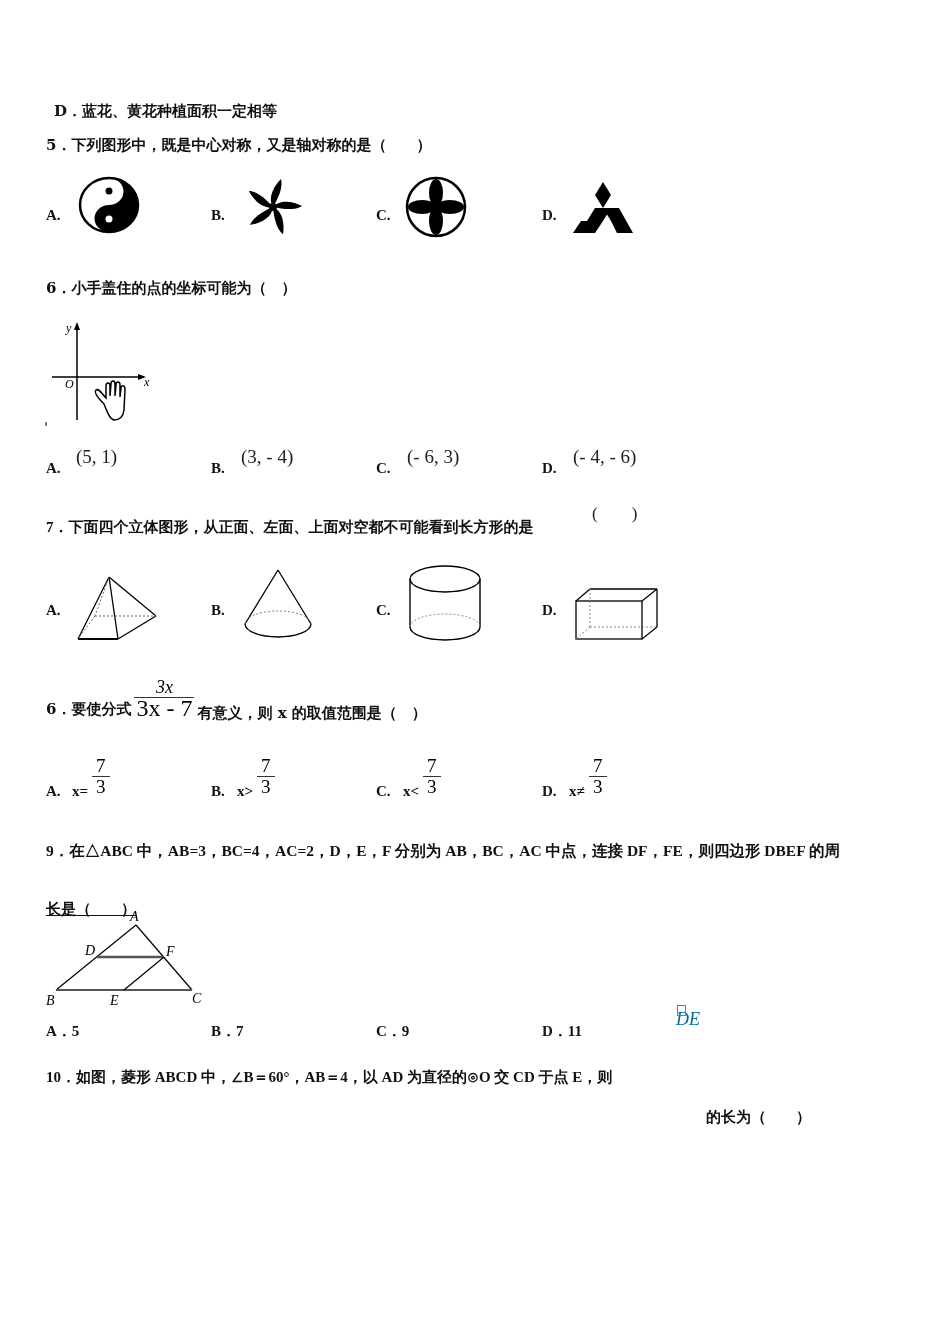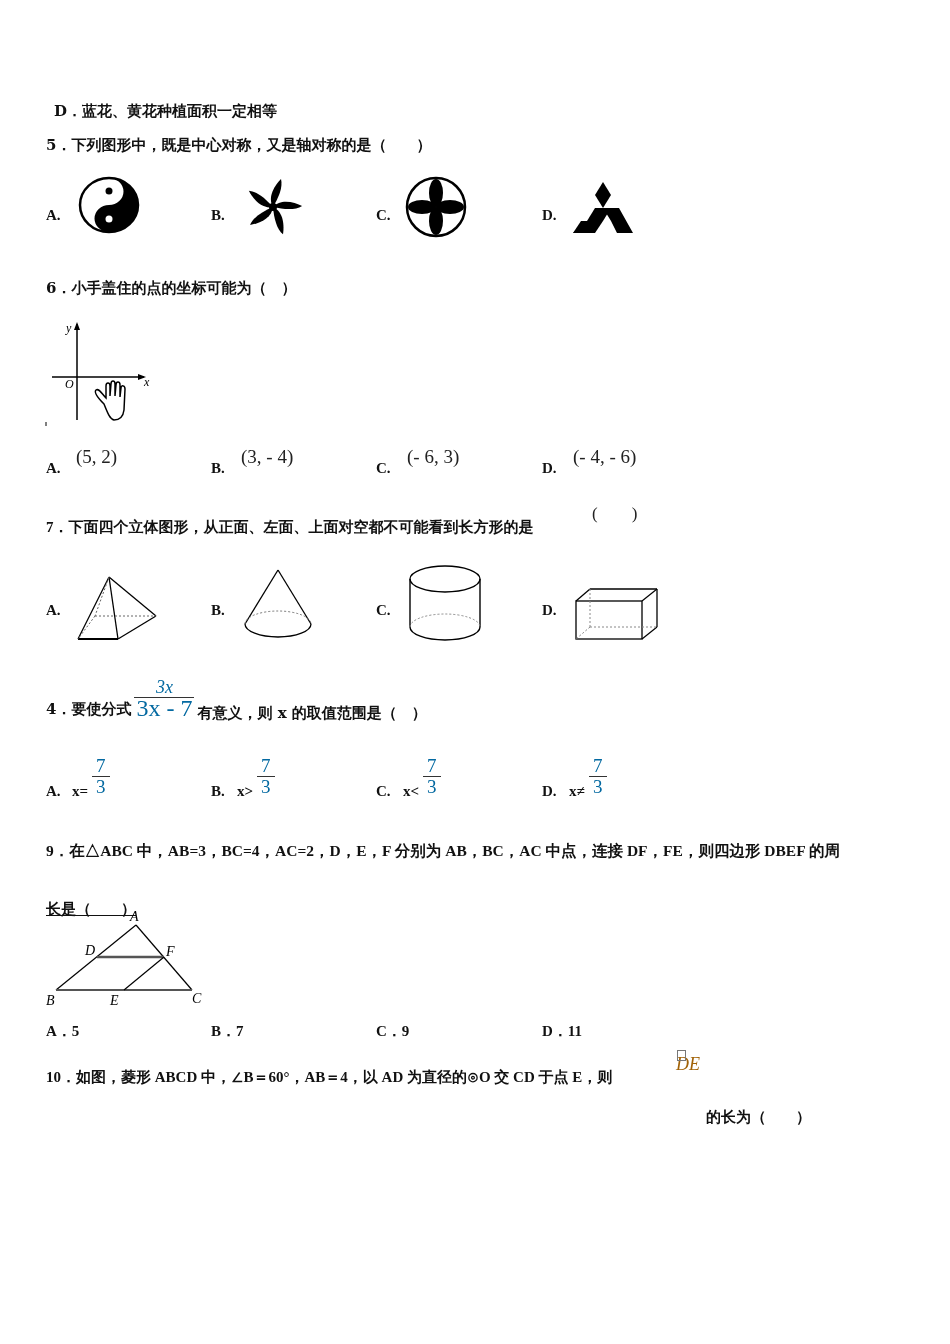--- a/index.html
+++ b/index.html
@@ -2,21 +2,21 @@
 <html><head>
 <meta charset="utf-8">
 <style>
   html, body { margin: 0; padding: 0; background: #ffffff; }
   body { width: 950px; height: 1344px; position: relative; overflow: hidden;
          font-family: "DejaVu Serif", "Liberation Serif", serif; color: #111; }
   .abs { position: absolute; }
   .q { font-weight: bold; font-size: 15px; white-space: nowrap; }
   .opt { font-weight: bold; font-size: 15px; font-family: "Liberation Serif", serif; }
   .math { font-family: "Liberation Serif", serif; font-weight: normal; font-size: 19px; color: #222; }
-  .frac { display: inline-flex; flex-direction: column; align-items: center; vertical-align: middle; font-family: "Liberation Serif", serif; font-weight: normal; color: #0369a1; }
+  .frac { display: inline-flex; flex-direction: column; align-items: center; vertical-align: middle; font-family: "Liberation Serif", serif; font-weight: normal; color: #000000; }
   .frac .num { font-size: 18px; line-height: 20px; font-style: italic; padding: 0 4px; }
   .frac .bar { width: 100%; border-top: 1px solid #333; }
   .frac .den { font-size: 24px; line-height: 20px; padding: 0 2px; }
   .frac7 .num, .frac7 .den { font-style: normal; font-size: 19px; }
   .serifq { font-family: "Liberation Serif", serif; }
   svg { position: absolute; overflow: visible; }
 </style>
 </head>
 <body>
 
@@ -73,21 +73,21 @@
   <line x1="8" y1="57" x2="100" y2="57" stroke="#000" stroke-width="1.5"></line>
   <polygon points="102,57 94,54 94,60" fill="#000"></polygon>
   <text x="22" y="12" font-family="Liberation Serif, serif" font-style="italic" font-size="12">y</text>
   <text x="100" y="66" font-family="Liberation Serif, serif" font-style="italic" font-size="12">x</text>
   <text x="21" y="68" font-family="Liberation Serif, serif" font-style="italic" font-size="12">O</text>
   <path d="M60 84 C 54 78, 50 72, 52 70 C 55 68, 58 74, 62 78 L 62 66 C 62 62, 66 62, 66 66 L 66 76 L 67 64 C 67 60, 71 60, 71 64 L 71 76 L 72 65 C 72 61, 76 61, 76 65 L 76 77 L 77 68 C 77 65, 81 65, 81 69 L 80 90 C 79 98, 74 100, 70 100 C 66 99, 64 94, 60 84 Z" fill="none" stroke="#000" stroke-width="1.5"></path>
   <line x1="2" y1="102" x2="2" y2="106" stroke="#000" stroke-width="1"></line>
 </svg>
 
 <div class="abs opt" style="left:46px; top:460px;">A.</div>
-<div class="abs math" style="left:76px; top:446px;">(5, 2)</div>
+<div class="abs math" style="left:76px; top:446px;">(5, 1)</div>
 <div class="abs opt" style="left:211px; top:460px;">B.</div>
 <div class="abs math" style="left:241px; top:446px;">(3, - 4)</div>
 <div class="abs opt" style="left:376px; top:460px;">C.</div>
 <div class="abs math" style="left:407px; top:446px;">(- 6, 3)</div>
 <div class="abs opt" style="left:542px; top:460px;">D.</div>
 <div class="abs math" style="left:573px; top:446px;">(- 4, - 6)</div>
 
 <div class="abs q serifq" style="left:46px; top:518px;">7．下面四个立体图形，从正面、左面、上面对空都不可能看到长方形的是</div>
 <div class="abs math" style="left:592px; top:502px; font-size:17px;">(　　)</div>
 
@@ -139,21 +139,21 @@
     <line x1="68" y1="52" x2="83" y2="40"></line>
   </g>
   <g stroke="#888" fill="none" stroke-width="1" stroke-dasharray="2,2">
     <line x1="16" y1="2" x2="16" y2="40"></line>
     <line x1="16" y1="40" x2="83" y2="40"></line>
     <line x1="16" y1="40" x2="2" y2="52"></line>
   </g>
 </svg>
 
 <div class="abs q" style="left:46px; top:672px; display:flex; align-items:center;">
-  <span style="margin-top:24px;">4．要使分式</span>
+  <span style="margin-top:24px;">6．要使分式</span>
   <span class="frac" style="margin:0 3px;">
     <span class="num">3x</span>
     <span class="bar"></span>
     <span class="den">3x - 7</span>
   </span>
   <span style="margin-top:32px;">有意义，则 x 的取值范围是（　）</span>
 </div>
 
 <div class="abs opt" style="left:46px; top:783px;">A.</div>
 <div class="abs opt" style="left:72px; top:783px;">x=</div>
@@ -207,17 +207,17 @@
     <text x="152" y="98">C</text>
   </g>
 </svg>
 
 <div class="abs opt" style="left:46px; top:1022px;">A．5</div>
 <div class="abs opt" style="left:211px; top:1022px;">B．7</div>
 <div class="abs opt" style="left:376px; top:1022px;">C．9</div>
 <div class="abs opt" style="left:542px; top:1022px;">D．11</div>
 
 <div class="abs q serifq" style="left:46px; top:1068px;">10．如图，菱形 ABCD 中，∠B＝60°，AB＝4，以 AD 为直径的⊙O 交 CD 于点 E，则</div>
-<div class="abs" style="left:676px; top:1054px; font-family:'Liberation Serif', serif; font-style:italic; font-size:18px; color:#a16207;">
+<div class="abs" style="left:676px; top:1009px; font-family:'Liberation Serif', serif; font-style:italic; font-size:18px; color:#0369a1;">
   <span style="position:absolute; left:1px; top:-4px; width:7px; height:9px; border:1px solid #777;"></span>
   <span>DE</span>
 </div>
 <div class="abs q" style="left:706px; top:1068px;margin-top:40px;">的长为（　　）</div>
 
 </body></html>

